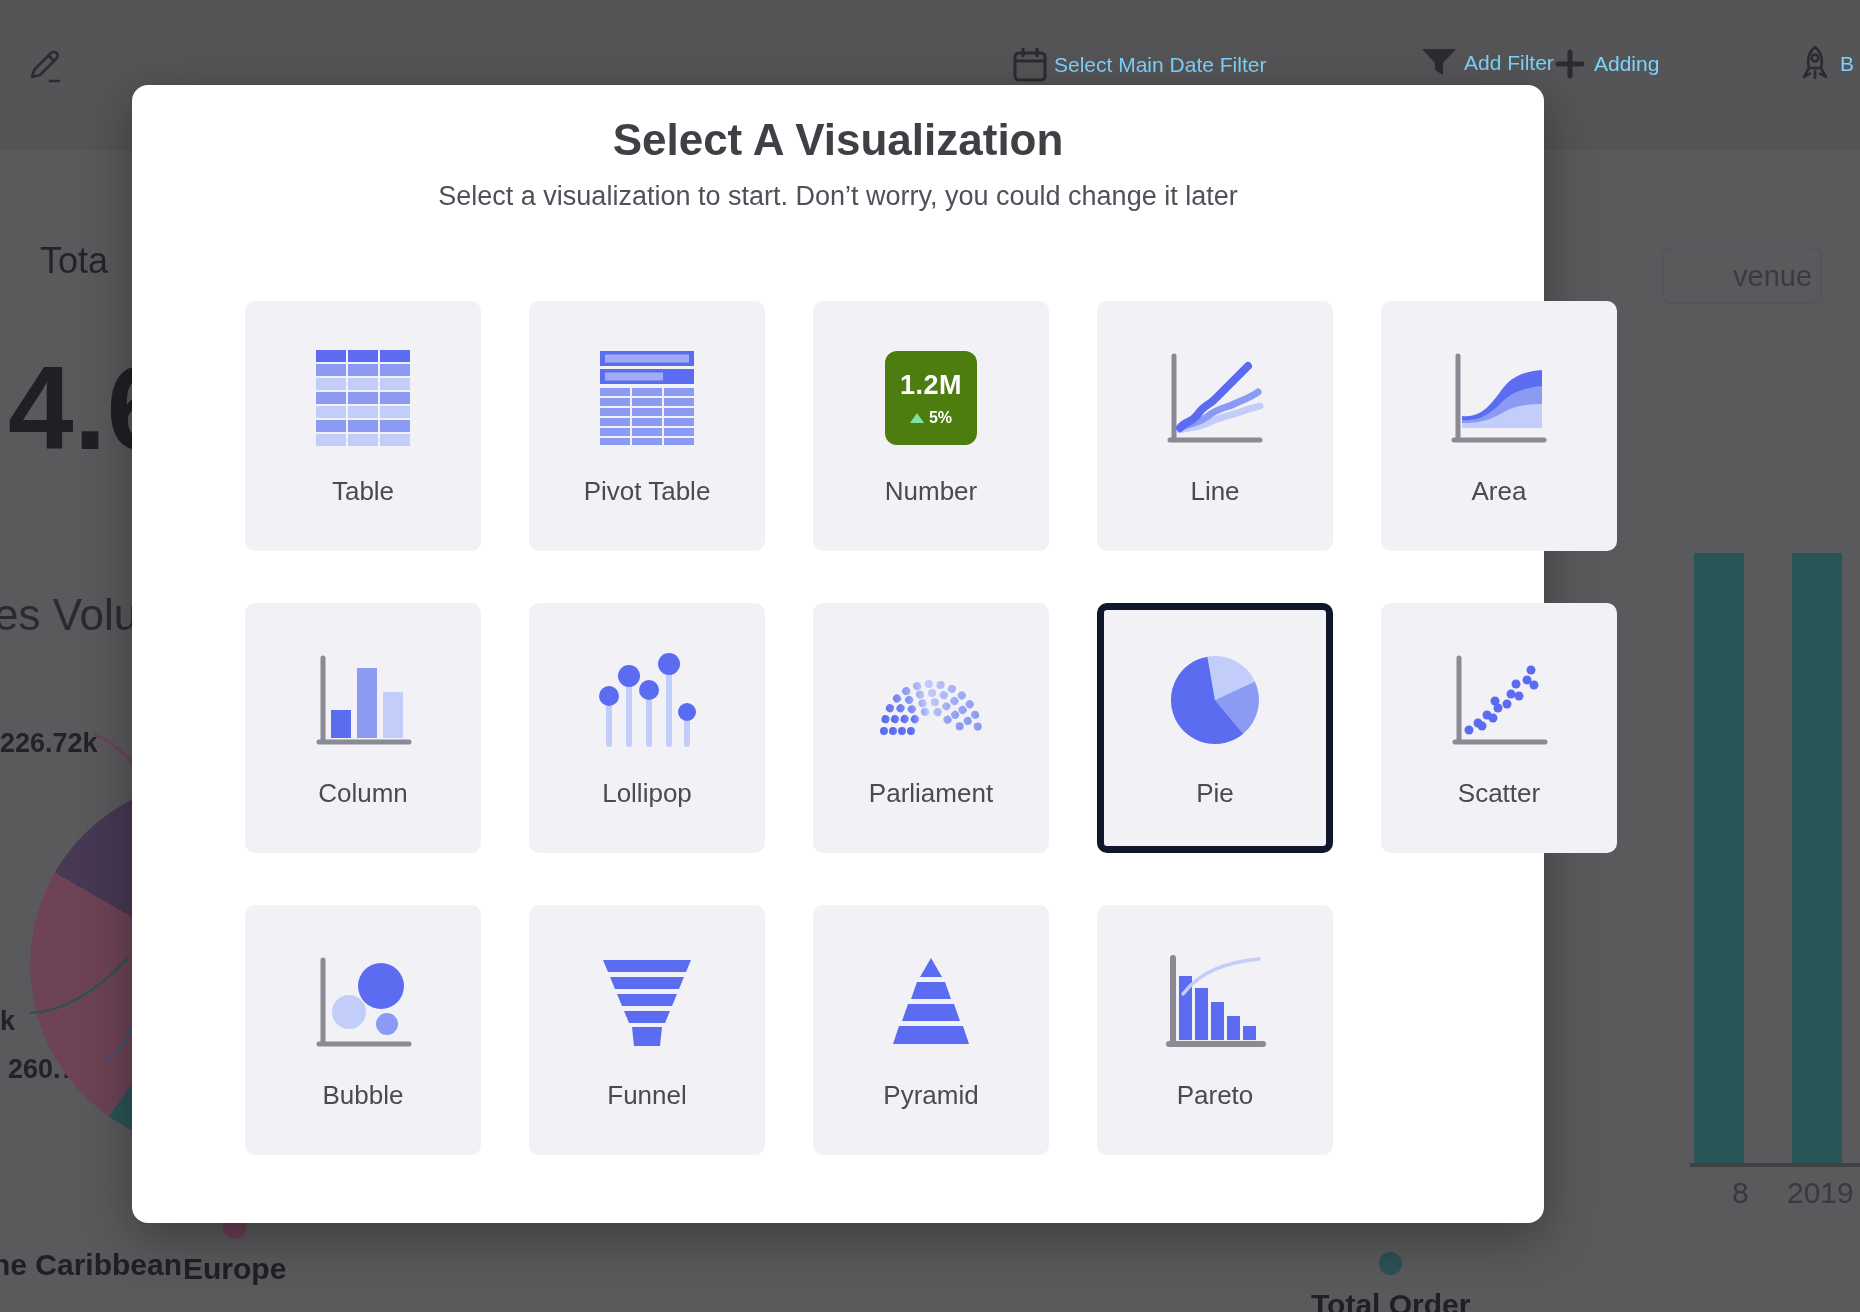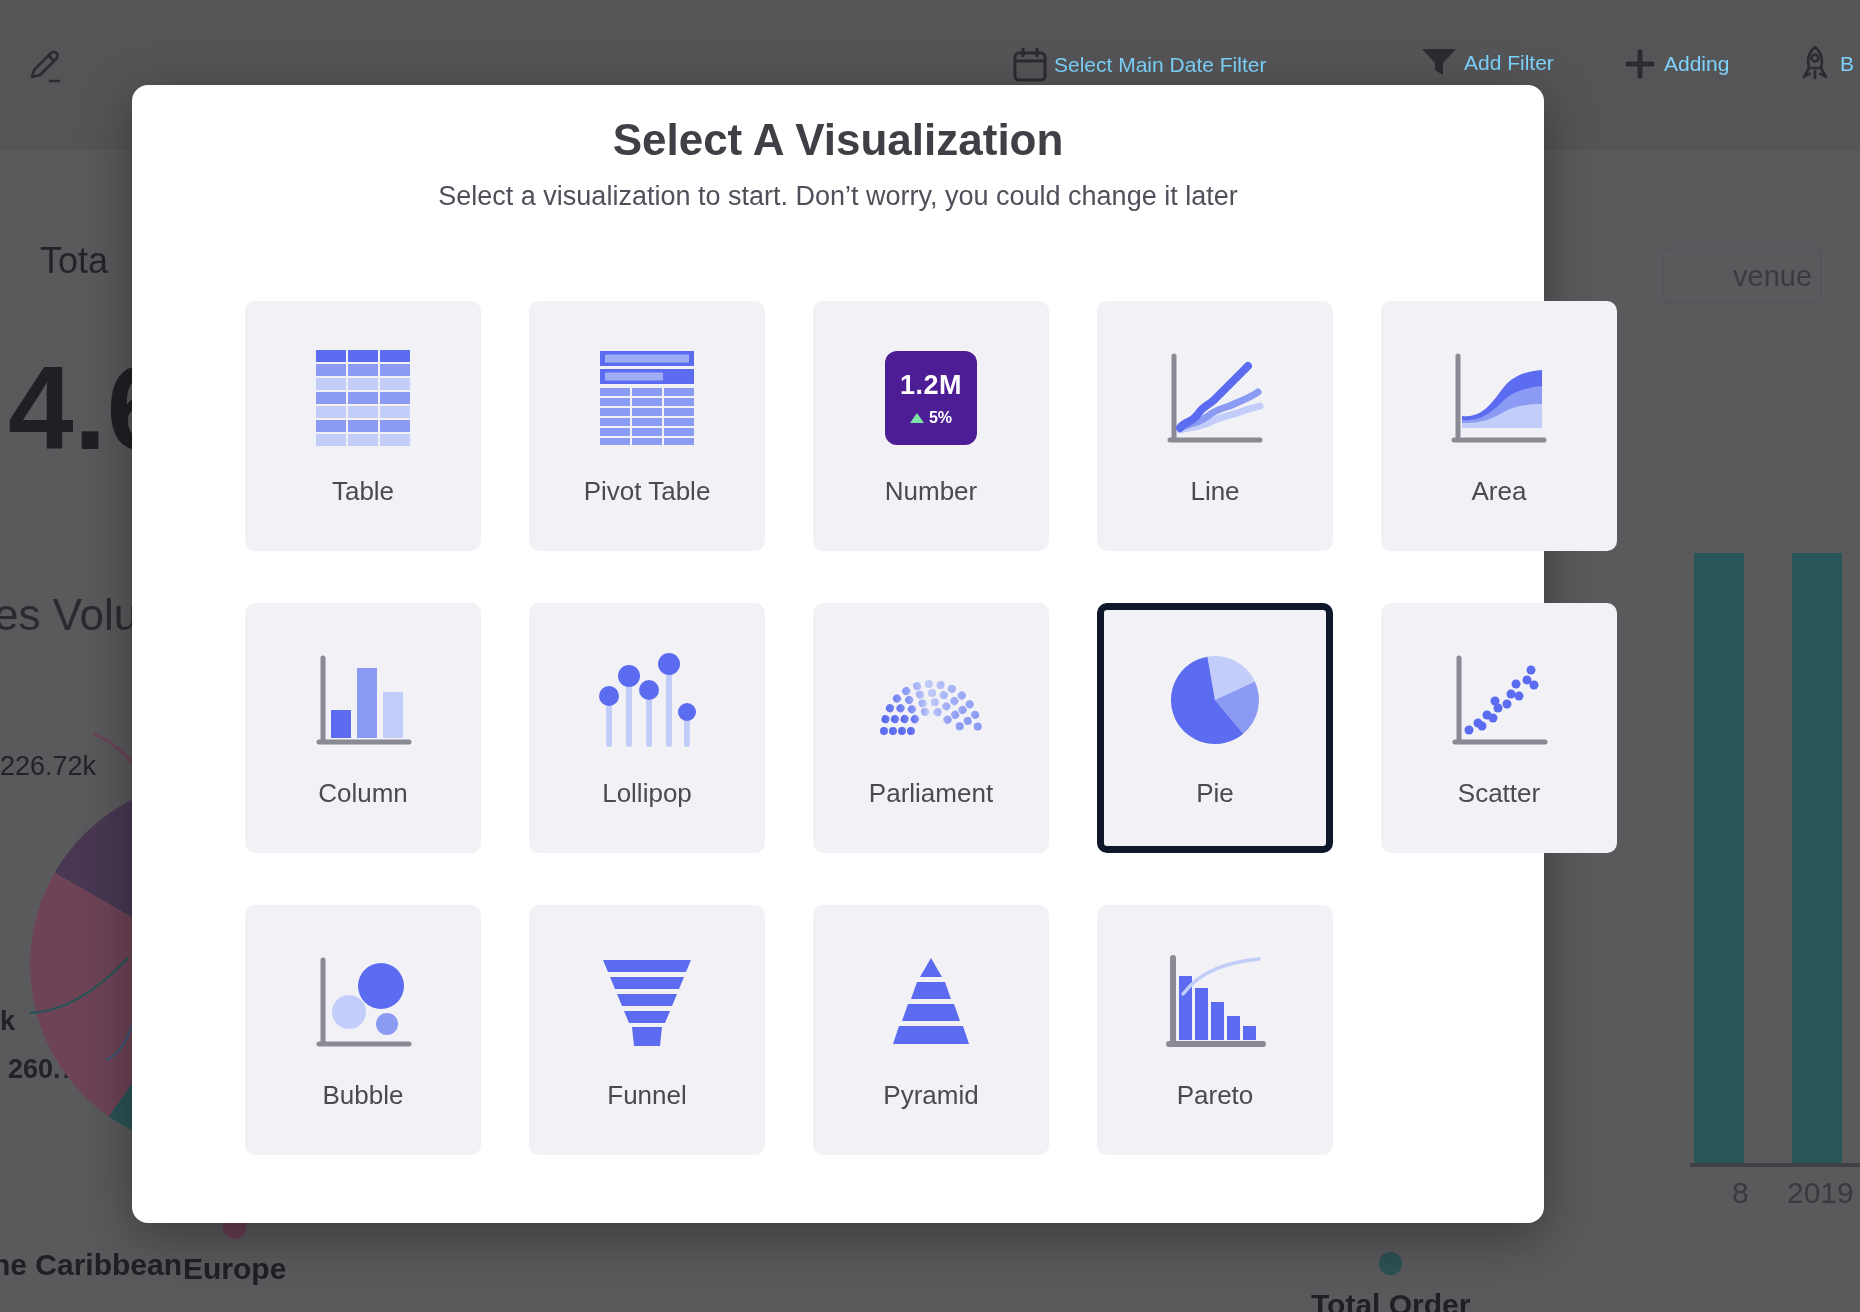--- a/index.html
+++ b/index.html
@@ -33,21 +33,21 @@
   .modal-title { margin-top:30px; text-align:center; font-size:44px; font-weight:700; color:#3f3f46; }
   .modal-subtitle { margin-top:16px; text-align:center; font-size:27px; color:#50505a; }
   .tile-grid { position:absolute; left:113px; top:216px; display:grid;
     grid-template-columns:repeat(5,236px); grid-auto-rows:250px; column-gap:48px; row-gap:52px; }
   .tile { width:236px; height:250px; background:#f1f1f6; border-radius:10px; cursor:pointer;
     display:flex; flex-direction:column; align-items:center; justify-content:center; gap:30px; }
   .tile.selected { border:7px solid #0f172a; }
   .ticon { height:100px; display:flex; align-items:center; justify-content:center; }
   .tlabel { font-size:26px; color:#4a4a52; line-height:1; }
   
-  .num-card { width:92px; height:94px; background:#4c1d95; border-radius:12px;
+  .num-card { width:92px; height:94px; background:#4d7c0f; border-radius:12px;
     display:flex; flex-direction:column; align-items:center; justify-content:center; gap:8px; }
   .num-val { color:#fff; font-size:27px; font-weight:700; letter-spacing:.5px; }
   .num-delta { display:flex; align-items:center; gap:5px; color:#fff; font-size:16px; font-weight:700; }
   .tri-up { width:0; height:0; border-left:7px solid transparent; border-right:7px solid transparent; border-bottom:10px solid #7de3a6; }
 </style>
 </head>
 <body>
 
 <div class="screen">
 
@@ -75,21 +75,21 @@
 
   <div class="tb-item" style="left:1420px; top:46px;">
     <span class="tb-icon">
       <svg width="38" height="34" viewBox="0 0 38 34" fill="#2c2c30">
         <path d="M2 3 H36 L23 17 V29 L15 24 V17 Z"></path>
       </svg>
     </span>
     <span>Add Filter</span>
   </div>
 
-  <div class="tb-item" style="left:1622px; top:46px;justify-content:space-between;">
+  <div class="tb-item" style="left:1552px; top:46px;justify-content:space-between;">
     <span class="tb-icon">
       <svg width="36" height="36" viewBox="0 0 36 36" fill="none" stroke="#2c2c30" stroke-width="5" stroke-linecap="round">
         <path d="M18 6 V30 M6 18 H30"></path>
       </svg>
     </span>
     <span>Adding</span>
   </div>
 
   <div class="tb-item" style="left:1796px; top:44px;">
     <span class="tb-icon">
@@ -100,21 +100,21 @@
         <path d="M25 24 L30 33 L24 29.5"></path>
         <path d="M19 27 L19 34"></path>
       </svg>
     </span>
     <span>B</span>
   </div>
 
   <div class="bg-text" style="left:40px; top:240px; font-size:36px; font-weight:500; color:#242428;">Tota</div>
   <div class="bg-text" style="left:8px; top:340px; font-size:118px; font-weight:700; color:#202024;">4.6</div>
   <div class="bg-text" style="left:-6px; top:590px; font-size:44px; font-weight:500; color:#2b2b2f;">es Volu</div>
-  <div class="bg-text" style="left:0px; top:751px; font-size:27px; font-weight:400; color:#232327;">226.72k</div>
+  <div class="bg-text" style="left:0px; top:728px; font-size:27px; font-weight:700; color:#232327;">226.72k</div>
   <div class="bg-text" style="left:0px; top:1006px; font-size:27px; font-weight:700; color:#232327;">k</div>
   <div class="bg-text" style="left:8px; top:1054px; font-size:27px; font-weight:700; color:#232327;">260.73k</div>
 
   <div class="pie-backdrop"></div>
 
   <svg class="leader-svg" width="1860" height="1312" viewBox="0 0 1860 1312">
     <path d="M94,734 C118,744 132,760 150,788" stroke="#6d4355" stroke-width="2.5" fill="none"></path>
     <path d="M30,1013 C60,1012 92,996 128,958" stroke="#2a5356" stroke-width="2.5" fill="none"></path>
     <path d="M106,1060 C118,1055 128,1040 134,1020" stroke="#3e5573" stroke-width="2.5" fill="none"></path>
   </svg>

